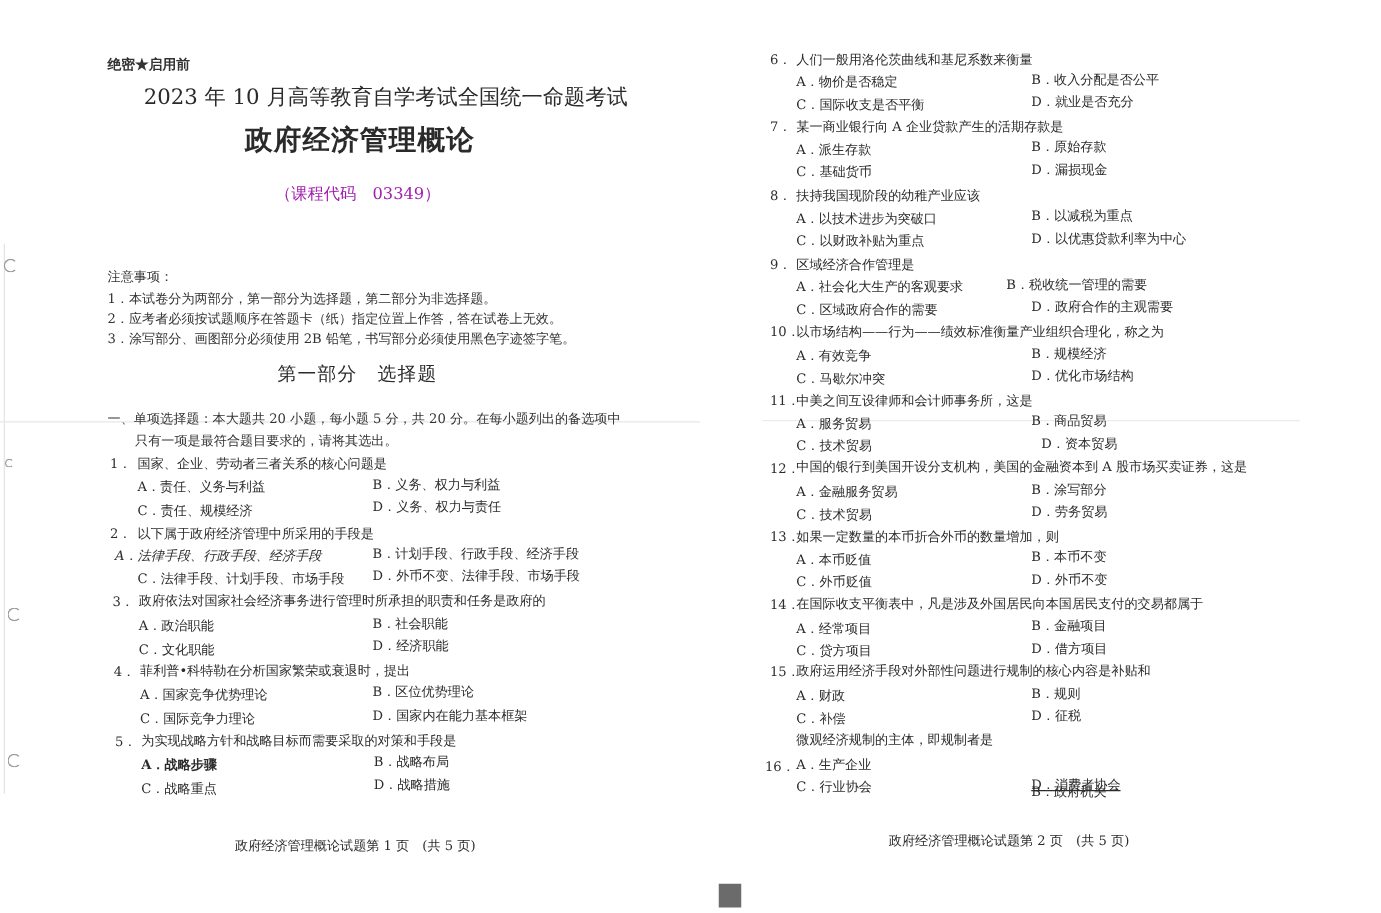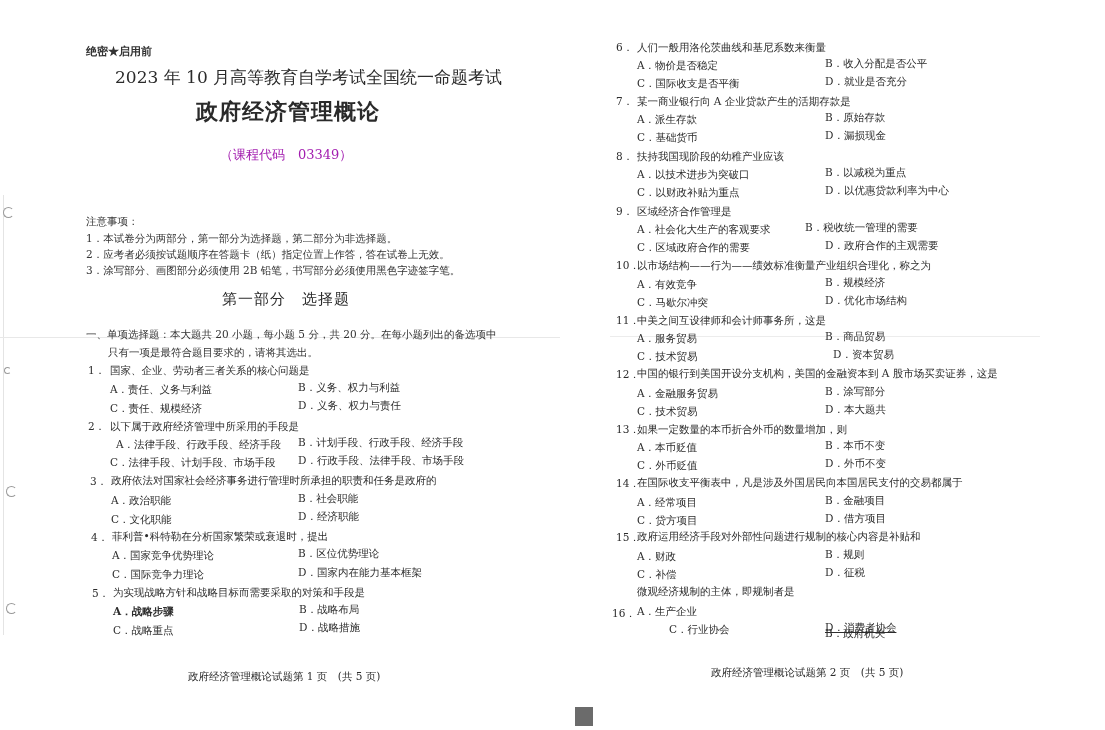--- a/index.html
+++ b/index.html
@@ -55,24 +55,24 @@
 
 <div class="abs q" style="left:88px; top:364px;">1．</div>
 <div class="abs q" style="left:110px; top:364px;">国家、企业、劳动者三者关系的核心问题是</div>
 <div class="abs opt" style="left:110px; top:383px;">A．责任、义务与利益</div>
 <div class="abs opt" style="left:298px; top:381px;">B．义务、权力与利益</div>
 <div class="abs opt" style="left:110px; top:402px;">C．责任、规模经济</div>
 <div class="abs opt" style="left:298px; top:399px;">D．义务、权力与责任</div>
 
 <div class="abs q" style="left:88px; top:420px;">2．</div>
 <div class="abs q" style="left:110px; top:420px;">以下属于政府经济管理中所采用的手段是</div>
-<div class="abs opt" style="left:116px; top:438px;">A．法律手段、行政手段、经济手段</div>
+<div class="abs opt" style="left:92px; top:438px;font-style:italic;">A．法律手段、行政手段、经济手段</div>
 <div class="abs opt" style="left:298px; top:436px;">B．计划手段、行政手段、经济手段</div>
 <div class="abs opt" style="left:110px; top:456px;">C．法律手段、计划手段、市场手段</div>
-<div class="abs opt" style="left:298px; top:454px;">D．行政手段、法律手段、市场手段</div>
+<div class="abs opt" style="left:298px; top:454px;">D．外币不变、法律手段、市场手段</div>
 
 <div class="abs q" style="left:90px; top:475px;">3．</div>
 <div class="abs q" style="left:111px; top:474px;">政府依法对国家社会经济事务进行管理时所承担的职责和任务是政府的</div>
 <div class="abs opt" style="left:111px; top:494px;">A．政治职能</div>
 <div class="abs opt" style="left:298px; top:492px;">B．社会职能</div>
 <div class="abs opt" style="left:111px; top:513px;">C．文化职能</div>
 <div class="abs opt" style="left:298px; top:510px;">D．经济职能</div>
 
 <div class="abs q" style="left:91px; top:531px;">4．</div>
 <div class="abs q" style="left:112px; top:530px;">菲利普•科特勒在分析国家繁荣或衰退时，提出</div>
@@ -130,21 +130,21 @@
 <div class="abs opt" style="left:637px; top:332px;">A．服务贸易</div>
 <div class="abs opt" style="left:825px; top:330px;">B．商品贸易</div>
 <div class="abs opt" style="left:637px; top:350px;">C．技术贸易</div>
 <div class="abs opt" style="left:833px; top:348px;">D．资本贸易</div>
 
 <div class="abs q" style="left:616px; top:368px;">12．</div>
 <div class="abs q" style="left:637px; top:367px;">中国的银行到美国开设分支机构，美国的金融资本到 A 股市场买卖证券，这是</div>
 <div class="abs opt" style="left:637px; top:387px;">A．金融服务贸易</div>
 <div class="abs opt" style="left:825px; top:385px;">B．涂写部分</div>
 <div class="abs opt" style="left:637px; top:405px;">C．技术贸易</div>
-<div class="abs opt" style="left:825px; top:403px;">D．本大题共</div>
+<div class="abs opt" style="left:825px; top:403px;">D．劳务贸易</div>
 
 <div class="abs q" style="left:616px; top:423px;">13．</div>
 <div class="abs q" style="left:637px; top:423px;">如果一定数量的本币折合外币的数量增加，则</div>
 <div class="abs opt" style="left:637px; top:441px;">A．本币贬值</div>
 <div class="abs opt" style="left:825px; top:439px;">B．本币不变</div>
 <div class="abs opt" style="left:637px; top:459px;">C．外币贬值</div>
 <div class="abs opt" style="left:825px; top:457px;">D．外币不变</div>
 
 <div class="abs q" style="left:616px; top:477px;">14．</div>
 <div class="abs q" style="left:637px; top:476px;">在国际收支平衡表中，凡是涉及外国居民向本国居民支付的交易都属于</div>
@@ -157,18 +157,18 @@
 <div class="abs q" style="left:637px; top:530px;">政府运用经济手段对外部性问题进行规制的核心内容是补贴和</div>
 <div class="abs opt" style="left:637px; top:550px;">A．财政</div>
 <div class="abs opt" style="left:825px; top:548px;">B．规则</div>
 <div class="abs opt" style="left:637px; top:568px;">C．补偿</div>
 <div class="abs opt" style="left:825px; top:566px;">D．征税</div>
 
 <div class="abs q" style="left:612px; top:586px;margin-top:21px;">16．</div>
 <div class="abs q" style="left:637px; top:585px;">微观经济规制的主体，即规制者是</div>
 <div class="abs opt" style="left:637px; top:605px;">A．生产企业</div>
 <div class="abs opt" style="left:825px; top:627px;">B．政府机关</div>
-<div class="abs opt" style="left:637px; top:623px;margin-left:32px;">C．行业协会</div>
+<div class="abs opt" style="left:637px; top:623px;">C．行业协会</div>
 <div class="abs opt" style="left:825px; top:621px;text-decoration:underline;">D．消费者协会</div>
 
 <div class="abs footer" style="left:711px; top:666px;">政府经济管理概论试题第 2 页　(共 5 页)</div>
 
 <div class="abs page-mark"></div>
 
 </body></html>

